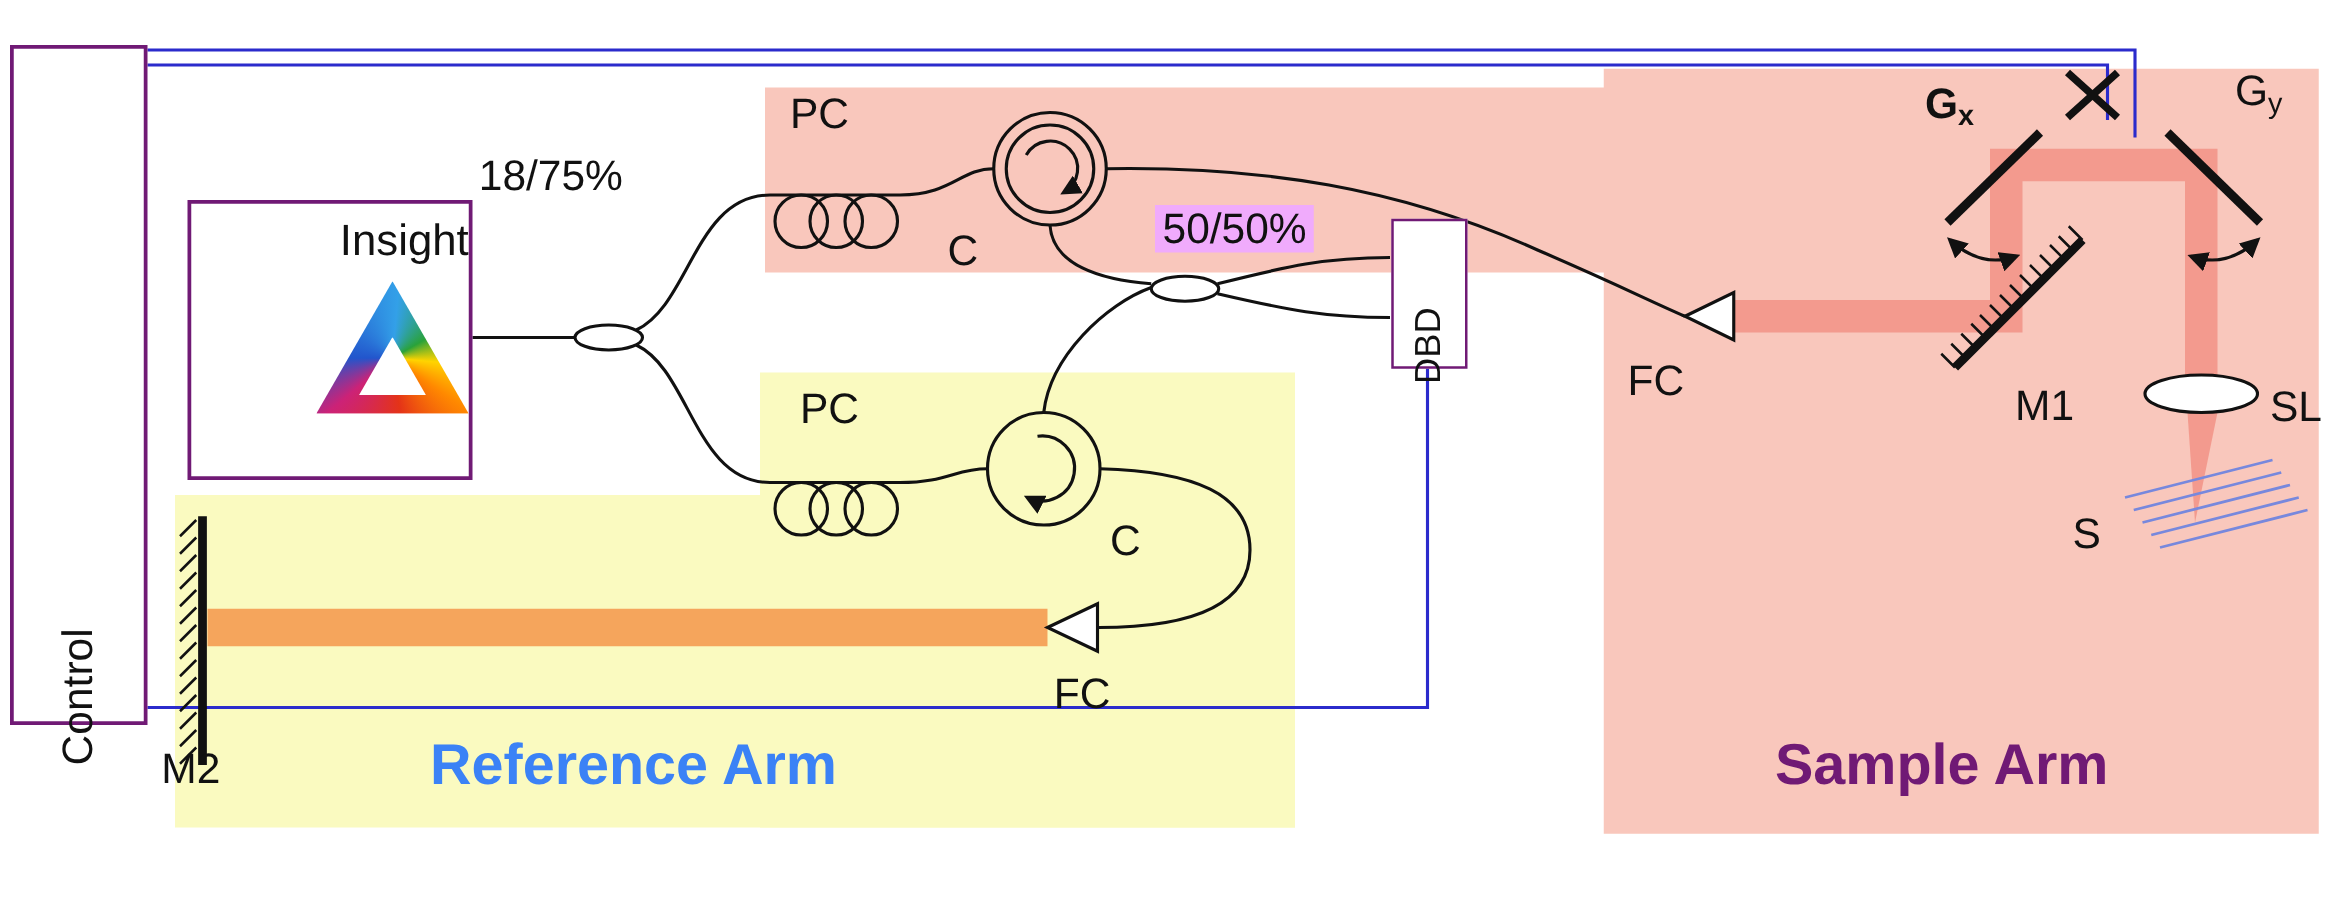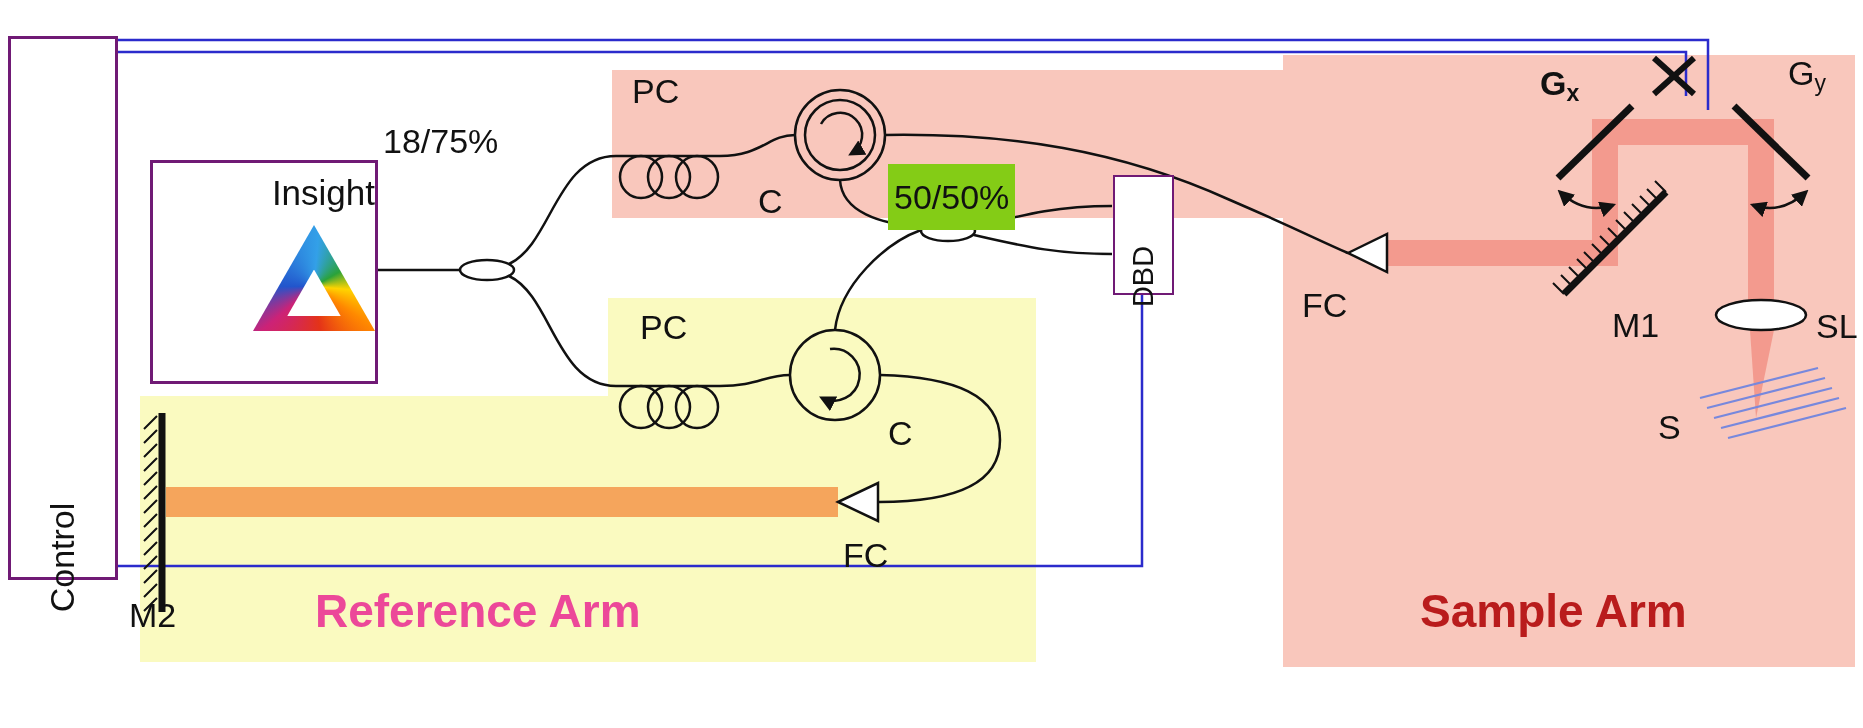--- a/index.html
+++ b/index.html
@@ -17,21 +17,21 @@
   .dbd-box .vtext{font-size:29px;}
   .insight-box{flex-direction:column;justify-content:flex-start;}
   .insight-title{font-size:35px;margin-top:10px;}
   .logo{position:relative;width:122px;height:106px;margin-top:12px;
         background:conic-gradient(from -90deg at 50% 58%, #2255cc 0deg, #33a0e8 95deg,
           #2aa23a 150deg, #ffd400 185deg, #ff8800 215deg, #e43318 262deg,
           #cc2277 320deg, #2255cc 360deg);
         clip-path:polygon(50% 0%,100% 100%,0% 100%);}
   .logo-hole{position:absolute;left:28%;top:42%;width:44%;height:44%;background:#fff;
         clip-path:polygon(50% 0%,100% 100%,0% 100%);}
-  .white-chip{background:#84cc16;padding:16px 6px;}
+  .white-chip{background:#f0abfc;padding:2px 6px;margin-left:36px;}
 </style>
 </head>
 <body>
 
 <div class="stage">
 
   <div class="region" style="left: 612px; top: 70px; width: 676px; height: 148px; background: rgb(249, 199, 188);"></div>
   <div class="region" style="left: 1283px; top: 55px; width: 572px; height: 612px; background: rgb(249, 199, 188);"></div>
   <div class="region" style="left: 608px; top: 298px; width: 428px; height: 364px; background: rgb(250, 250, 192);"></div>
   <div class="region" style="left: 140px; top: 396px; width: 896px; height: 266px; background: rgb(250, 250, 192);"></div>
@@ -166,16 +166,16 @@
   <div class="lbl" style="left:843px;top:538px;">FC</div>
 
   <div class="lbl" style="left:1540px;top:66px;font-weight:bold;"><span>G</span><span class="subsc">x</span></div>
   <div class="lbl" style="left:1788px;top:56px;"><span>G</span><span class="subsc">y</span></div>
 
   <div class="lbl" style="left:1584px;top:308px;margin-left:28px;">M1</div>
   <div class="lbl" style="left:129px;top:598px;">M2</div>
   <div class="lbl" style="left:1816px;top:309px;">SL</div>
   <div class="lbl" style="left:1658px;top:410px;">S</div>
 
-  <div class="lbl big" style="left: 315px; top: 588px; color: #ec4899;">Reference Arm</div>
-  <div class="lbl big" style="left: 1420px; top: 588px; color: #b91c1c;">Sample Arm</div>
+  <div class="lbl big" style="left: 344px; top: 588px; color: #3b82f6;">Reference Arm</div>
+  <div class="lbl big" style="left: 1420px; top: 588px; color: #701a75;">Sample Arm</div>
 
 </div>
 
 </body></html>

